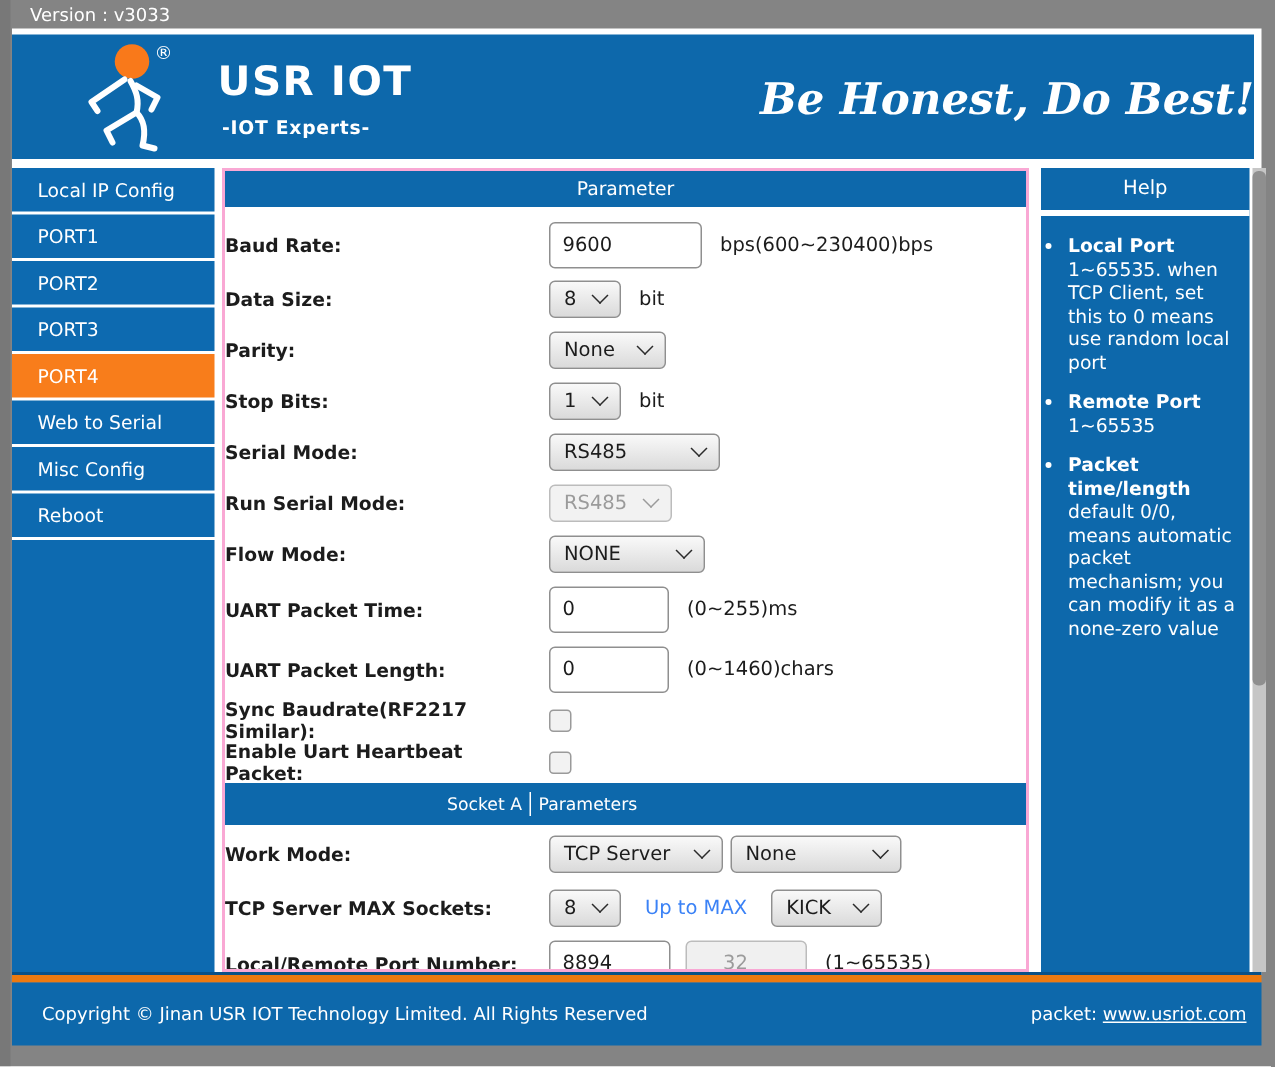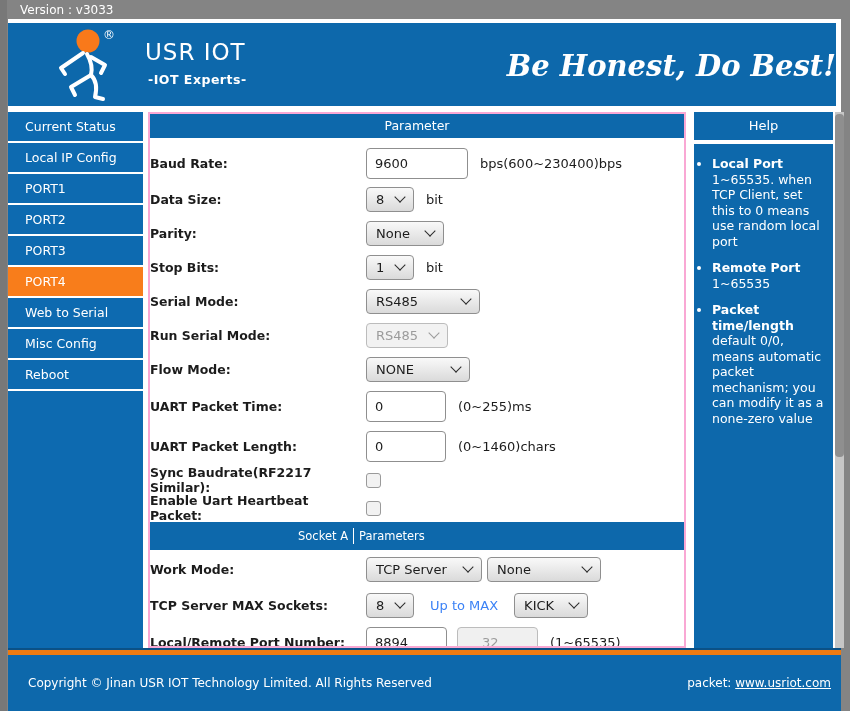--- a/index.html
+++ b/index.html
@@ -13,21 +13,21 @@
   .topbar-lang{position:absolute;right:24px;top:18px;color:#000000;font-size:12px;
                text-decoration:underline;cursor:pointer;}
 
   
   .backdrop{position:absolute;left:8px;top:19px;width:833px;height:631px;background:#fff;}
 
   
   .header{position:absolute;left:8px;top:23px;width:828px;height:83px;background:#0d68ab;}
   .logo{position:absolute;left:44px;top:3px;width:68px;height:78px;}
   .brand{position:absolute;left:137px;top:16px;color:#fff;}
-  .brand-name{font-size:23px;font-weight:normal;letter-spacing:1px;}
+  .brand-name{font-size:27px;font-weight:bold;letter-spacing:1px;}
   .brand-tag{font-size:12.5px;font-weight:bold;margin-top:7px;margin-left:3px;letter-spacing:.5px;}
   .slogan{position:absolute;right:0;top:26px;color:#fff;font-size:29px;font-weight:bold;
           font-style:italic;font-family:"DejaVu Serif","Liberation Serif",serif;}
 
   
   .sidebar{position:absolute;left:8px;top:112px;width:135px;height:536px;background:#fff;
            display:flex;flex-direction:column;}
   .side-item{height:29px;margin-bottom:2px;background:#0d6ab0;color:#fff;font-size:12.5px;
              line-height:29px;padding-left:17px;cursor:pointer;}
   .side-item.active{background:#f87d1b;}
@@ -80,21 +80,21 @@
   .hi-title{font-weight:bold;}
 
   
   .scrollbar{position:absolute;left:835px;top:112px;width:9px;height:536px;background:#c6c6c6;}
   .scroll-thumb{position:absolute;left:0;top:2px;width:9px;height:343px;background:#8f8f8f;
                 border-radius:4px;}
 
   
   .sep-dark{position:absolute;left:8px;top:648px;width:833px;height:2px;background:#0a5187;}
   .sep-orange{position:absolute;left:8px;top:650px;width:833px;height:5px;background:#ed7a10;}
-  .footer{position:absolute;left:8px;top:655px;width:833px;height:56px;background:#0d68ab;
+  .footer{position:absolute;left:8px;top:655px;width:833px;height:42px;background:#0d68ab;
           color:#fff;font-size:12px;display:flex;align-items:center;justify-content:space-between;
           padding:0 10px 0 20px;box-sizing:border-box;}
   .site-link{color:#fff;text-decoration:underline;cursor:pointer;}
 </style>
 </head>
 <body>
 
 <div class="page">
   <div class="edge-left"></div>
 
@@ -116,21 +116,20 @@
       </g>
     </svg>
     <div class="brand">
       <div class="brand-name">USR IOT</div>
       <div class="brand-tag">-IOT Experts-</div>
     </div>
     <div class="slogan">Be Honest, Do Best!</div>
   </div>
 
   <nav class="sidebar">
-    <div class="side-item">Current Status</div>
     <div class="side-item">Local IP Config</div>
     <div class="side-item">PORT1</div>
     <div class="side-item">PORT2</div>
     <div class="side-item">PORT3</div>
     <div class="side-item active">PORT4</div>
     <div class="side-item">Web to Serial</div>
     <div class="side-item">Misc Config</div>
     <div class="side-item">Reboot</div>
     <div class="side-fill"></div>
   </nav>

